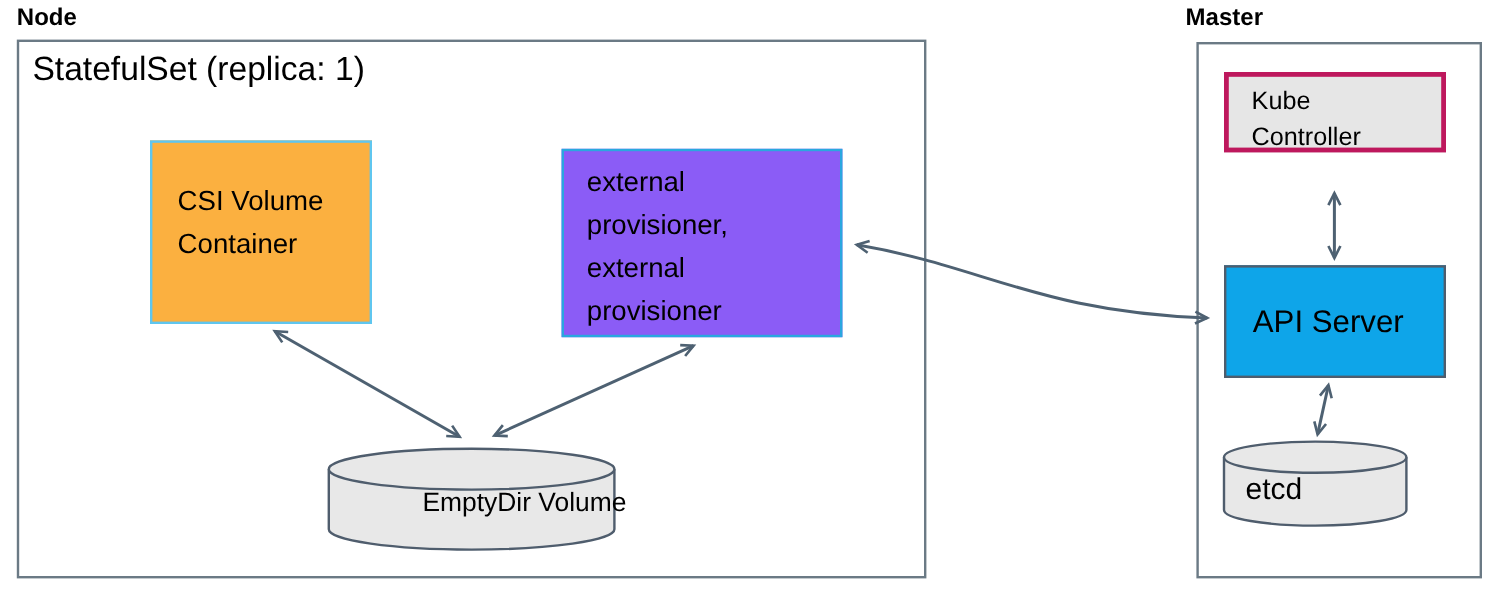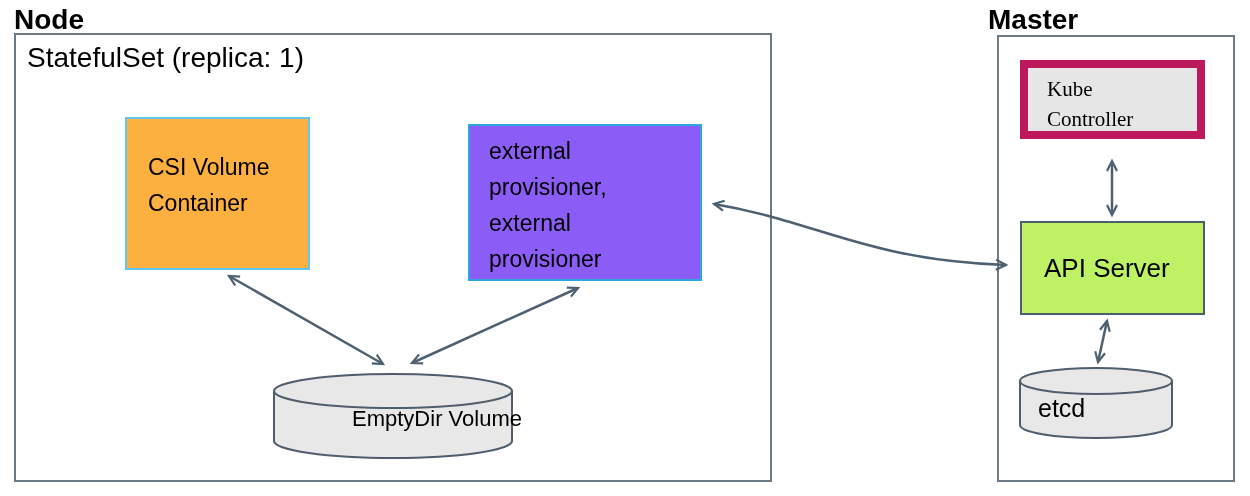--- a/index.html
+++ b/index.html
@@ -7,21 +7,21 @@
     position:relative;
     width:1250px; height:496px;
     background:#ffffff;
     font-family:"Liberation Sans", sans-serif;
     color:#000;
     overflow:hidden;
   }
   .abs { position:absolute; }
   svg.overlay { position:absolute; left:0; top:0; width:1250px; height:496px; }
 
-  .section-label { font-weight:bold; font-size:28px; color:#000; }
+  .section-label { font-weight:bold; font-size:20px; color:#000; }
   #node-label   { left:14px;  top:4px; }
   #master-label { left:988px; top:4px; }
 
   .boundary-box { border:2px solid #6B7A85; background:transparent; box-sizing:border-box; }
   #node-box   { left:14px;  top:33px; width:758px; height:449px; }
   #master-box { left:997px; top:35px; width:238px; height:447px; }
 
   #ss-title { left:27px; top:42px; font-size:28px; color:#000; }
 
   .fill-box { box-sizing:border-box; }
@@ -29,27 +29,27 @@
     left:125px; top:117px; width:185px; height:153px;
     background:#FBB040; border:2px solid #5FC6EF;
     padding:30px 0 0 21px; font-size:23px; line-height:36px;
   }
   #ext-box {
     left:468px; top:124px; width:234px; height:157px;
     background:#8b5cf6; border:2px solid #2AA7DF;
     padding:7px 0 0 19px; font-size:23px; line-height:36px;
   }
   #kcm-box {
-    left:1020px; top:60px; width:185px; height:79px;
-    background:#E6E6E6; border:8px solid #be185d;
-    padding:6px 0 0 19px; font-size:21px; line-height:30px;font-family:Liberation Serif, serif;
+    left:1020px; top:60px; width:185px; height:67px;
+    background:#E6E6E6; border:4px solid #be185d;
+    padding:6px 0 0 19px; font-size:21px; line-height:30px;
   }
   #api-box {
     left:1020px; top:221px; width:185px; height:94px;
-    background:#bef264; border:2px solid #4F5D6D;
+    background:#0ea5e9; border:2px solid #4F5D6D;
     display:flex; align-items:center; padding-left:22px; font-size:26px;
   }
 
   #grpc-label { left:322px; top:294px; font-size:22px; font-weight:bold; }
   #emptydir-label { left:273px; top:406px; width:240px; text-align:center; font-size:22px;padding-left:44px; }
   #etcd-label { left:1038px; top:394px; font-size:25px; }
 </style>
 </head>
 <body>
 

